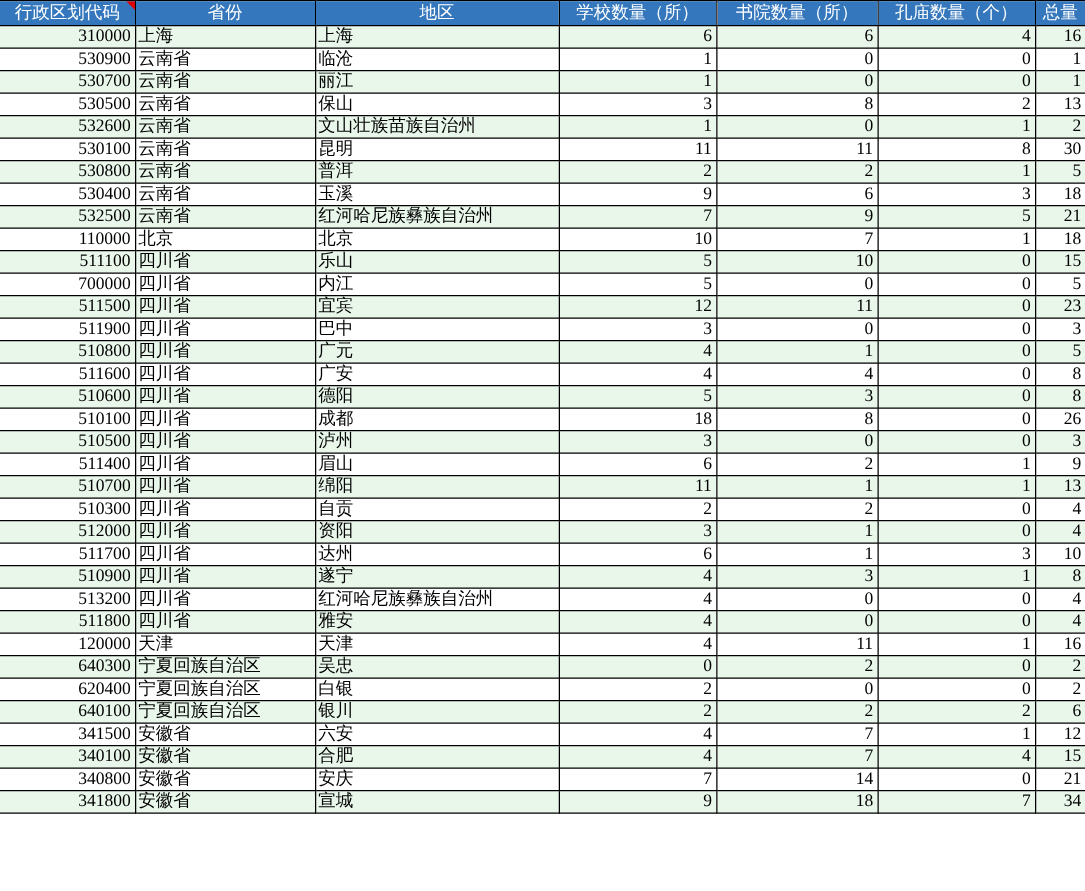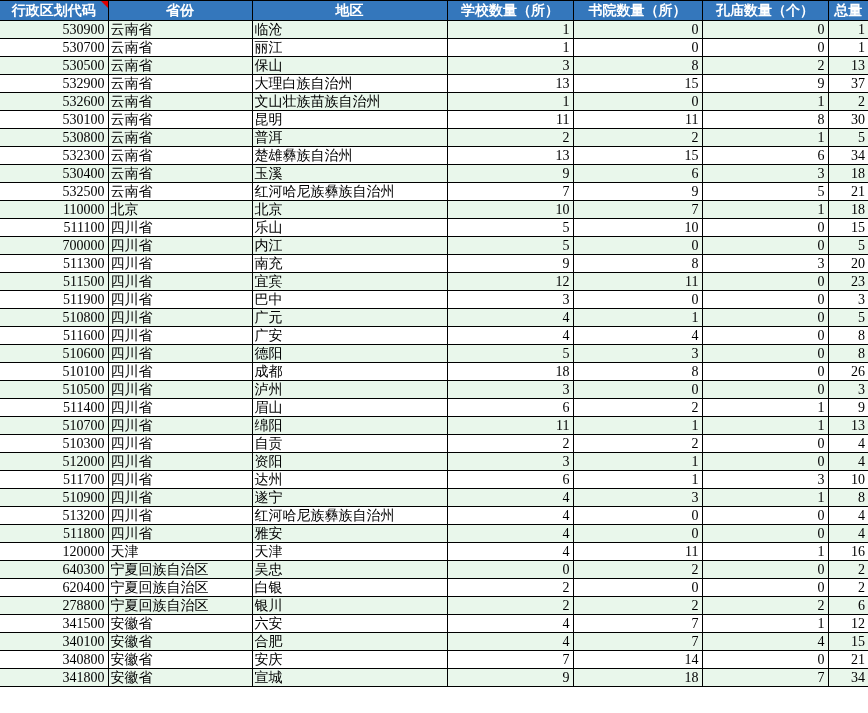--- a/index.html
+++ b/index.html
@@ -38,21 +38,21 @@
     overflow:hidden;
     white-space:nowrap;
     box-sizing:border-box;
   }
   th:first-child,td:first-child{border-left:none;}
   th:last-child,td:last-child{border-right:none;}
   th{
     height:19px;
     background:var(--header-bg);
     color:var(--header-text);
-    font-weight:bold;
+    font-weight:normal;
     text-align:center;
     font-size:14px;
     padding:0;
     position:relative;
     line-height:19px;
   }
   td{
     height:17px;
     line-height:17px;
     padding:0 3px 0 2px;
@@ -92,20 +92,29 @@
           <th>省份</th>
           <th>地区</th>
           <th>学校数量（所）</th>
           <th>书院数量（所）</th>
           <th>孔庙数量（个）</th>
           <th>总量</th>
         </tr>
     </thead>
     <tbody id="body-rows">
         <tr>
+          <td>310000</td>
+          <td>上海</td>
+          <td>上海</td>
+          <td>6</td>
+          <td>6</td>
+          <td>4</td>
+          <td>16</td>
+        </tr>
+        <tr>
           <td>530900</td>
           <td>云南省</td>
           <td>临沧</td>
           <td>1</td>
           <td>0</td>
           <td>0</td>
           <td>1</td>
         </tr>
         <tr>
           <td>530700</td>
@@ -117,29 +126,20 @@
           <td>1</td>
         </tr>
         <tr>
           <td>530500</td>
           <td>云南省</td>
           <td>保山</td>
           <td>3</td>
           <td>8</td>
           <td>2</td>
           <td>13</td>
-        </tr>
-        <tr>
-          <td>532900</td>
-          <td>云南省</td>
-          <td>大理白族自治州</td>
-          <td>13</td>
-          <td>15</td>
-          <td>9</td>
-          <td>37</td>
         </tr>
         <tr>
           <td>532600</td>
           <td>云南省</td>
           <td>文山壮族苗族自治州</td>
           <td>1</td>
           <td>0</td>
           <td>1</td>
           <td>2</td>
         </tr>
@@ -153,29 +153,20 @@
           <td>30</td>
         </tr>
         <tr>
           <td>530800</td>
           <td>云南省</td>
           <td>普洱</td>
           <td>2</td>
           <td>2</td>
           <td>1</td>
           <td>5</td>
-        </tr>
-        <tr>
-          <td>532300</td>
-          <td>云南省</td>
-          <td>楚雄彝族自治州</td>
-          <td>13</td>
-          <td>15</td>
-          <td>6</td>
-          <td>34</td>
         </tr>
         <tr>
           <td>530400</td>
           <td>云南省</td>
           <td>玉溪</td>
           <td>9</td>
           <td>6</td>
           <td>3</td>
           <td>18</td>
         </tr>
@@ -209,29 +200,20 @@
         <tr>
           <td>700000</td>
           <td>四川省</td>
           <td>内江</td>
           <td>5</td>
           <td>0</td>
           <td>0</td>
           <td>5</td>
         </tr>
         <tr>
-          <td>511300</td>
-          <td>四川省</td>
-          <td>南充</td>
-          <td>9</td>
-          <td>8</td>
-          <td>3</td>
-          <td>20</td>
-        </tr>
-        <tr>
           <td>511500</td>
           <td>四川省</td>
           <td>宜宾</td>
           <td>12</td>
           <td>11</td>
           <td>0</td>
           <td>23</td>
         </tr>
         <tr>
           <td>511900</td>
@@ -380,21 +362,21 @@
         <tr>
           <td>620400</td>
           <td>宁夏回族自治区</td>
           <td>白银</td>
           <td>2</td>
           <td>0</td>
           <td>0</td>
           <td>2</td>
         </tr>
         <tr>
-          <td>278800</td>
+          <td>640100</td>
           <td>宁夏回族自治区</td>
           <td>银川</td>
           <td>2</td>
           <td>2</td>
           <td>2</td>
           <td>6</td>
         </tr>
         <tr>
           <td>341500</td>
           <td>安徽省</td>

